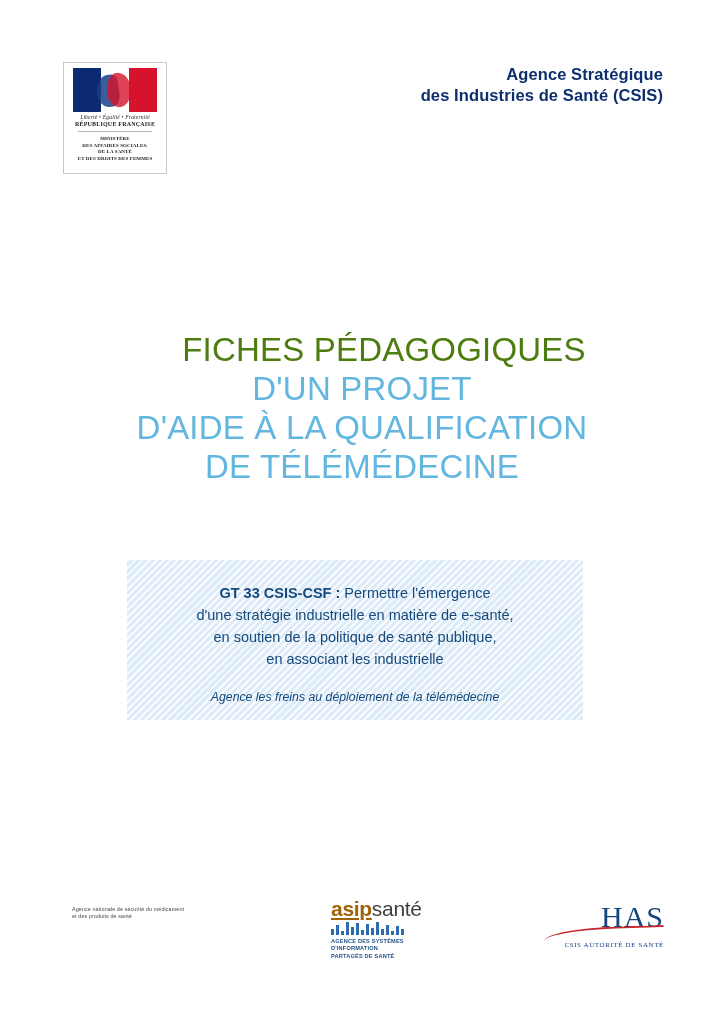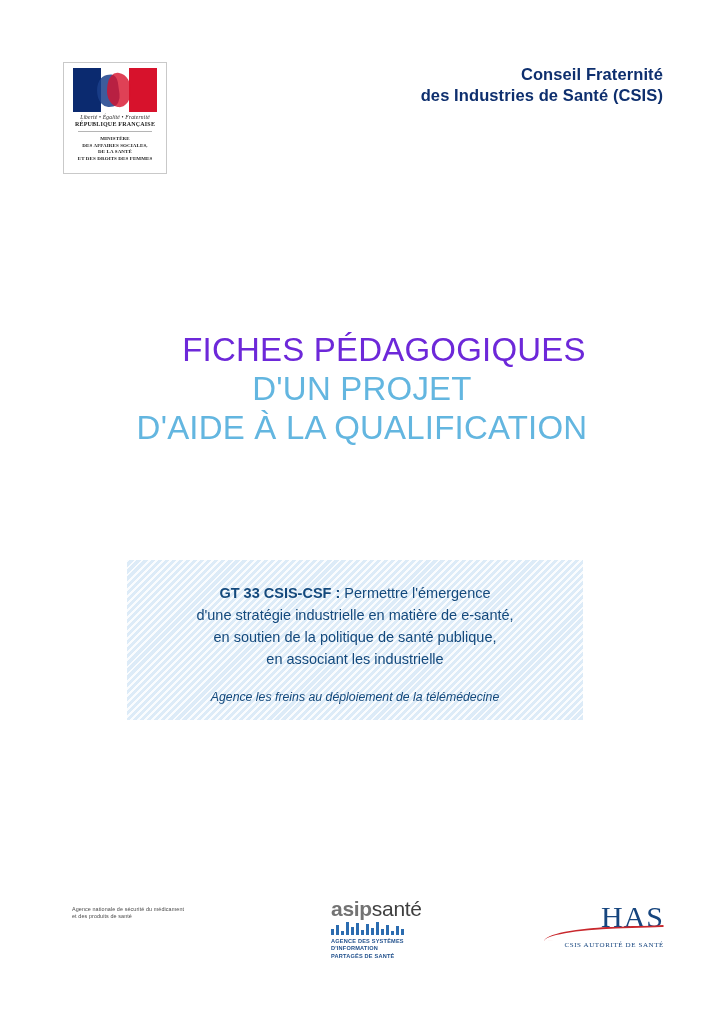--- a/index.html
+++ b/index.html
@@ -136,21 +136,21 @@
     left: 0;
     right: 0;
     text-align: center;
   }
   .main-title .line {
     font-size: 33px;
     line-height: 39px;
     letter-spacing: .2px;
     font-weight: normal;
   }
-  .main-title .line.dark  { color: #6d28d9; padding-left: 44px; }
+  .main-title .line.dark  { color: #4d7c0f; padding-left: 44px; }
   .main-title .line.light { color: #63b6e0; }
 
   
   .highlight-box {
     position: absolute;
     left: 127px;
     top: 560px;
     width: 456px;
     height: 160px;
     background-color: #eaf3fb;
@@ -236,21 +236,21 @@
     top: 2px;
     width: 130px;
     text-align: left;
   }
   .asip-word {
     font-size: 21px;
     line-height: 23px;
     white-space: nowrap;
     letter-spacing: -0.3px;
   }
-  .asip-word .asip { color: #737373; font-weight: bold; }
+  .asip-word .asip { color: #a16207; font-weight: bold; text-decoration: underline; }
   .asip-word .sante { color: #3f3f3f; font-weight: normal; }
   .asip-bars {
     position: absolute;
     left: 0;
     top: 24px;
     width: 74px;
     height: 14px;
   }
   .asip-bars i {
     position: absolute;
@@ -325,30 +325,31 @@
       <div class="marianne-rule"></div>
       <div class="marianne-ministry">
         <div>MINISTÈRE</div>
         <div>DES AFFAIRES SOCIALES,</div>
         <div>DE LA SANTÉ</div>
         <div>ET DES DROITS DES FEMMES</div>
       </div>
     </div>
 
     <div class="csis-title">
-      <div>Conseil Fraternité</div>
+      <div>Agence Stratégique</div>
       <div>des Industries de Santé (CSIS)</div>
     </div>
 
   </div>
 
   <div class="main-title">
     <div class="line dark">FICHES PÉDAGOGIQUES</div>
     <div class="line light">D'UN PROJET</div>
     <div class="line light">D'AIDE À LA QUALIFICATION</div>
+    <div class="line light">DE TÉLÉMÉDECINE</div>
   </div>
 
   <div class="highlight-box">
     <div class="hl-main">
       <span><b>GT 33 CSIS-CSF :</b><span> Permettre l'émergence</span></span><br>
       <span>d'une stratégie industrielle en matière de e-santé,</span><br>
       <span>en soutien de la politique de santé publique,</span><br>
       <span>en associant les industrielle</span>
     </div>
     <div class="hl-sub">Agence les freins au déploiement de la télémédecine</div>

